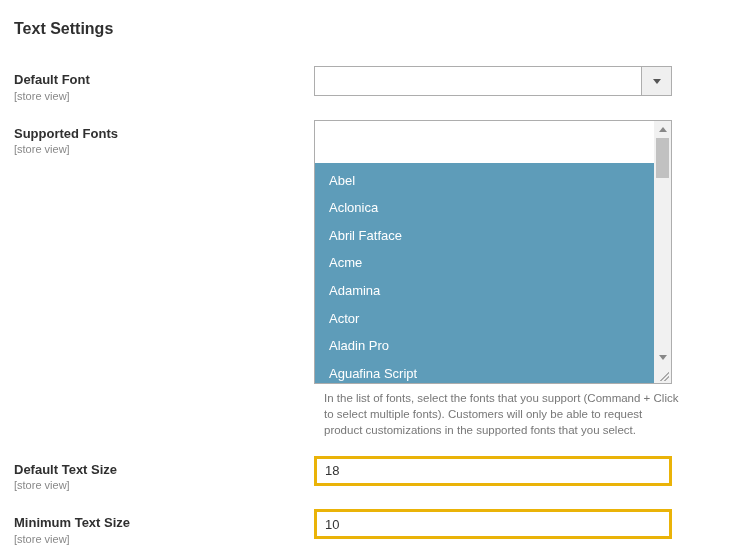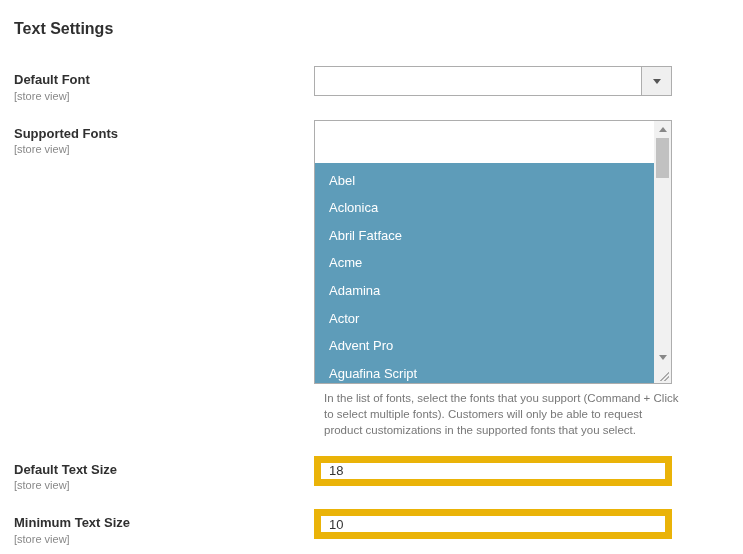--- a/index.html
+++ b/index.html
@@ -43,21 +43,21 @@
     margin-top: 2px;
   }
   .field-control {
     flex: 1;
     max-width: 358px;
     position: relative;
   }
   .text-input {
     width: 100%;
     height: 30px;
-    border: 7px solid #eab308;
+    border: 3px solid #eab308;
     padding: 4px 8px;
     font-size: 13px;
     color: #333;
     background: #fff;
   }
   .select-wrap {
     position: relative;
     width: 100%;
     height: 30px;
     border: 1px solid #adadad;
@@ -195,21 +195,21 @@
   </div>
   <div class="field-control">
     <div class="multiselect">
       <div class="ms-list">
         <div class="ms-item">Abel</div>
         <div class="ms-item">Aclonica</div>
         <div class="ms-item">Abril Fatface</div>
         <div class="ms-item">Acme</div>
         <div class="ms-item">Adamina</div>
         <div class="ms-item">Actor</div>
-        <div class="ms-item">Advent Pro</div>
+        <div class="ms-item">Aladin Pro</div>
         <div class="ms-item">Aguafina Script</div>
         <div class="ms-item">Minimum</div>
         <div class="ms-item">Aladin</div>
       </div>
       <div class="ms-scrollbar">
         <div class="ms-scroll-btn up">
           <svg viewBox="0 0 8 5">
               <path d="M0 5 L8 5 L4 0 Z"></path>
             </svg>
         </div>

